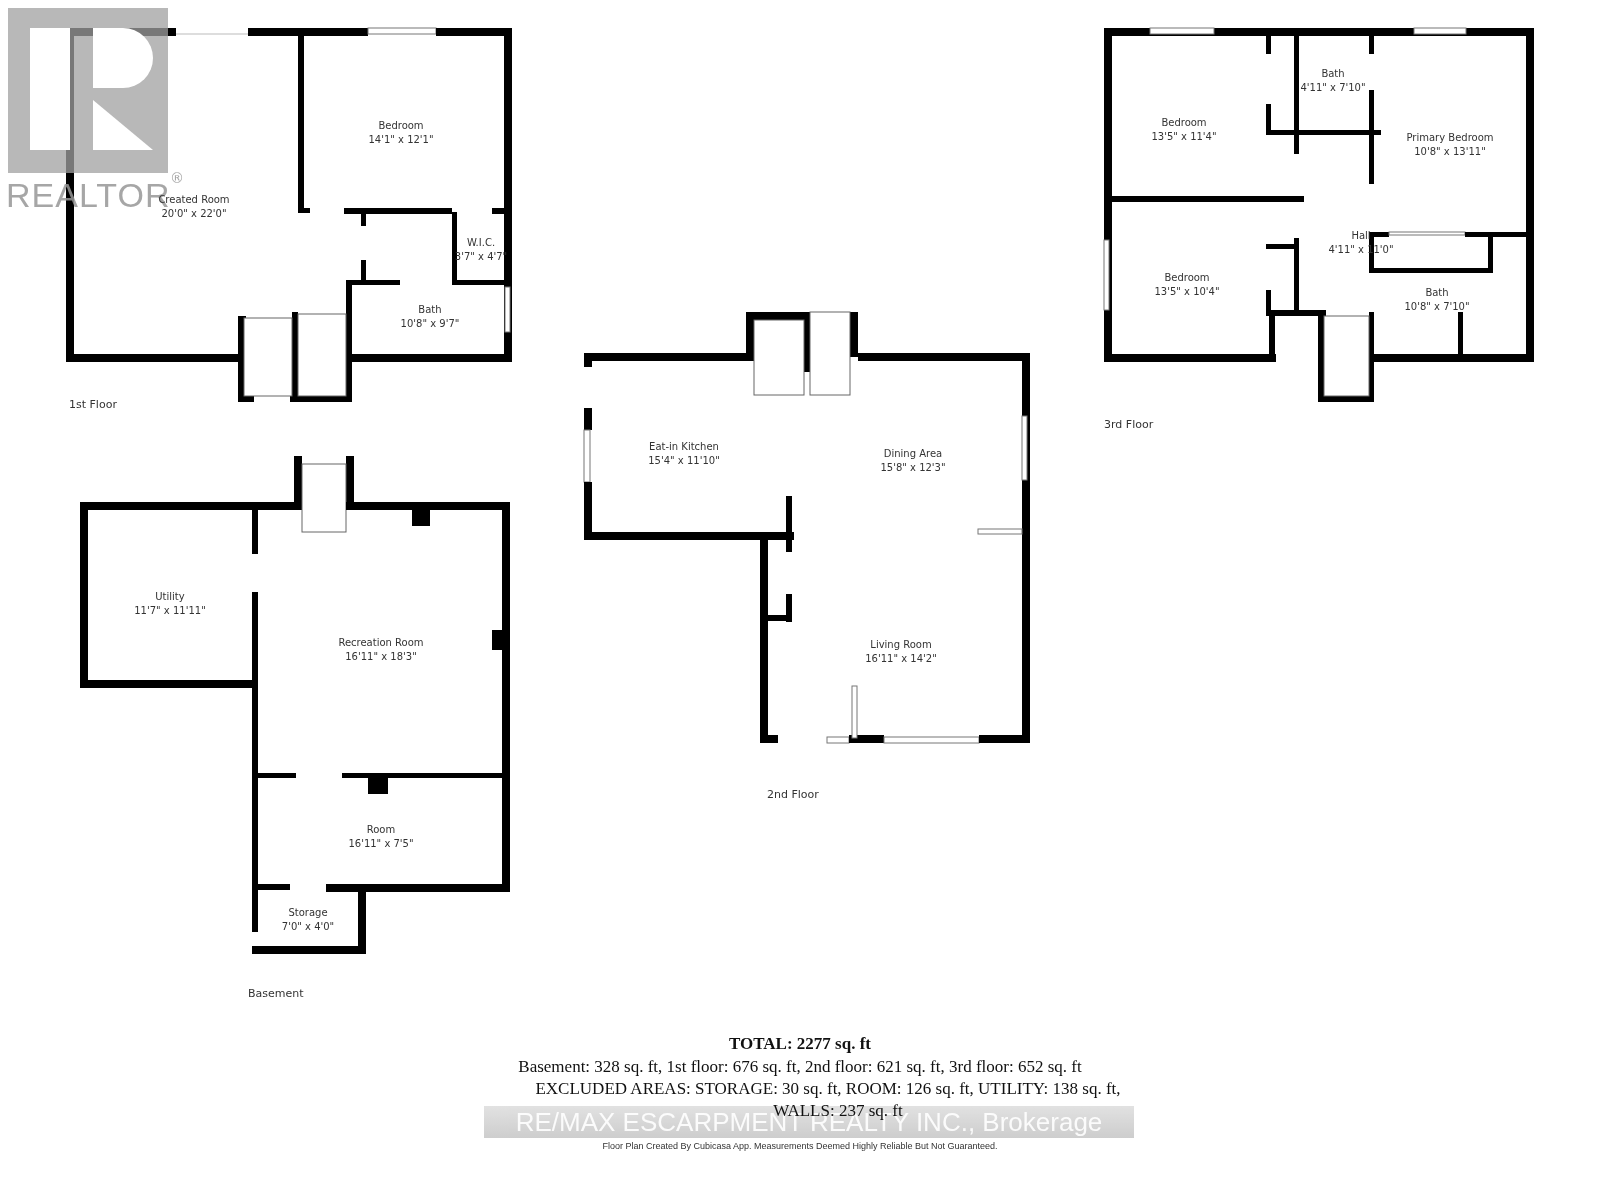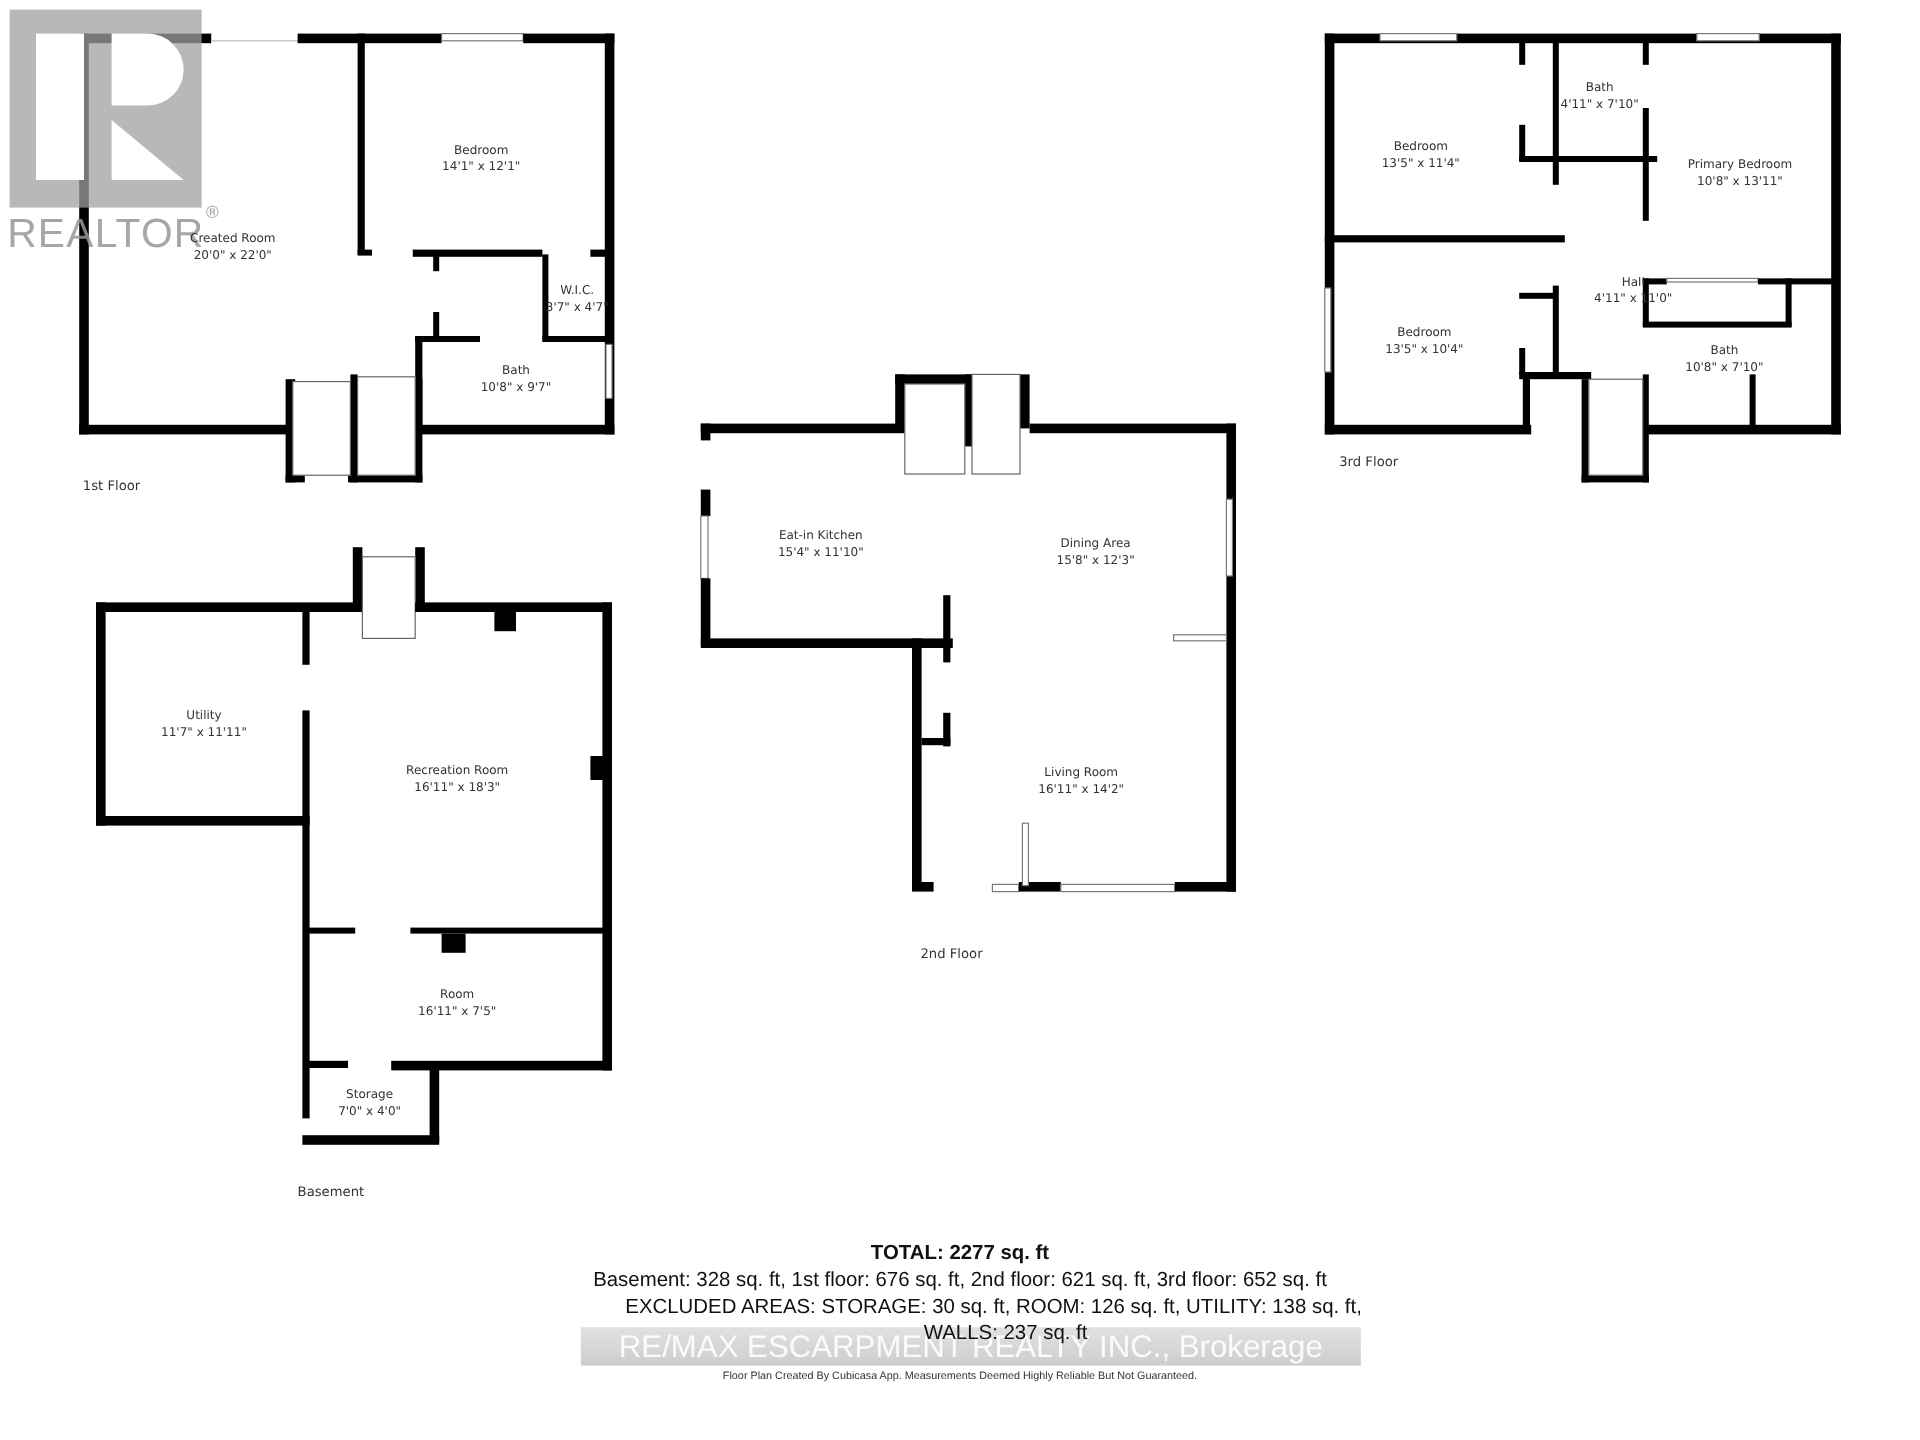--- a/index.html
+++ b/index.html
@@ -4,21 +4,21 @@
 <style>
   html, body { margin: 0; padding: 0; background: #ffffff; }
   body { width: 1600px; height: 1200px; position: relative; overflow: hidden; font-family: "DejaVu Sans", sans-serif; color: #222; }
   #plan { position: absolute; left: 0; top: 0; width: 1600px; height: 1200px; }
   .wall { fill: #000; }
   .win { fill: #fff; stroke: #777; stroke-width: 1; }
   .door { stroke: #bbb; stroke-width: 1; fill: none; }
   .stair { fill: #fff; stroke: #666; stroke-width: 1; }
   .room-label { position: absolute; text-align: center; font-size: 10px; line-height: 14px; color: #333; transform: translateX(-50%); white-space: nowrap; }
   .floor-label { position: absolute; font-size: 11px; color: #333; }
-  .summary { position: absolute; left: 0; width: 1600px; text-align: center; font-family: Liberation Sans, sans-serif; color: #111; }
+  .summary { position: absolute; left: 0; width: 1600px; text-align: center; font-family: Liberation Serif, serif; color: #111; }
   .total { top: 1034px; font-size: 17px; font-weight: bold; }
   .line { font-size: 17px; line-height: 22px; }
   .l1 { top: 1056px; } .l2 { top: 1078px; padding-left: 28px; } .l3 { top: 1100px; padding-left: 38px; }
   .brokerage { position: absolute; top: 1106px; left: 484px; width: 650px; height: 32px; background: linear-gradient(#d8d8d8, #bdbdbd); color: rgba(255,255,255,0.9); font-family: "Liberation Sans", sans-serif; font-size: 26px; text-align: center; line-height: 32px; opacity: 0.75; }
   .disclaimer { position: absolute; top: 1141px; left: 0; width: 1600px; text-align: center; font-size: 9px; color: #333; font-family: "Liberation Sans", sans-serif; }
   .realtor-logo { position: absolute; left: 8px; top: 8px; width: 160px; height: 165px; background: rgba(160,160,160,0.75); }
   .realtor-logo .r1 { position: absolute; left: 22px; top: 20px; width: 40px; height: 122px; background: #fff; }
   .realtor-logo .r2 { position: absolute; left: 85px; top: 20px; width: 60px; height: 60px; background: #fff; border-radius: 0 40px 40px 0; }
   .realtor-logo .r3 { position: absolute; left: 85px; top: 92px; width: 0; height: 0; border-left: 60px solid #fff; border-top: 50px solid transparent; }
   .realtor-text { position: absolute; left: 6px; top: 176px; font-family: "Liberation Sans", sans-serif; font-size: 34px; color: rgba(150,150,150,0.85); letter-spacing: 1px; }
@@ -188,21 +188,21 @@
   <div>4'11" x 11'0"</div>
 </div>
 <div class="room-label" style="left:1187px; top:271px;">
   <div>Bedroom</div>
   <div>13'5" x 10'4"</div>
 </div>
 <div class="room-label" style="left:1437px; top:286px;">
   <div>Bath</div>
   <div>10'8" x 7'10"</div>
 </div>
-<div class="floor-label" style="left:1104px; top:378px;margin-left:12px;">3rd Floor</div>
+<div class="floor-label" style="left:1104px; top:418px;">3rd Floor</div>
 
 <div class="room-label" style="left:684px; top:440px;">
   <div>Eat-in Kitchen</div>
   <div>15'4" x 11'10"</div>
 </div>
 <div class="room-label" style="left:913px; top:447px;">
   <div>Dining Area</div>
   <div>15'8" x 12'3"</div>
 </div>
 <div class="room-label" style="left:901px; top:638px;">

